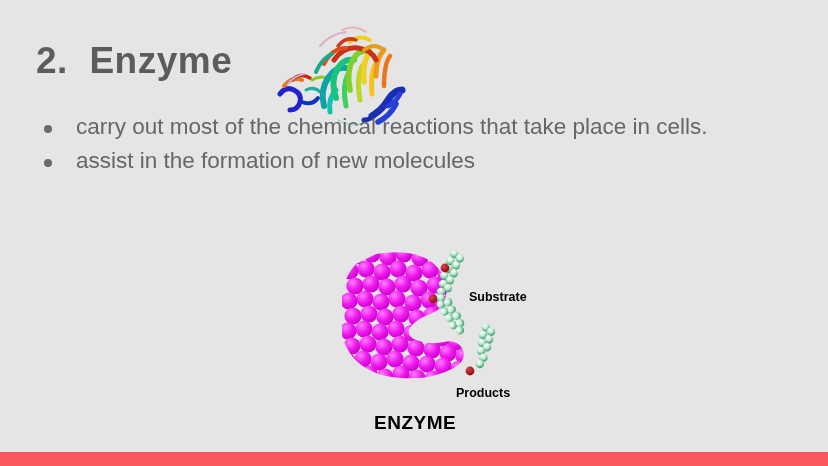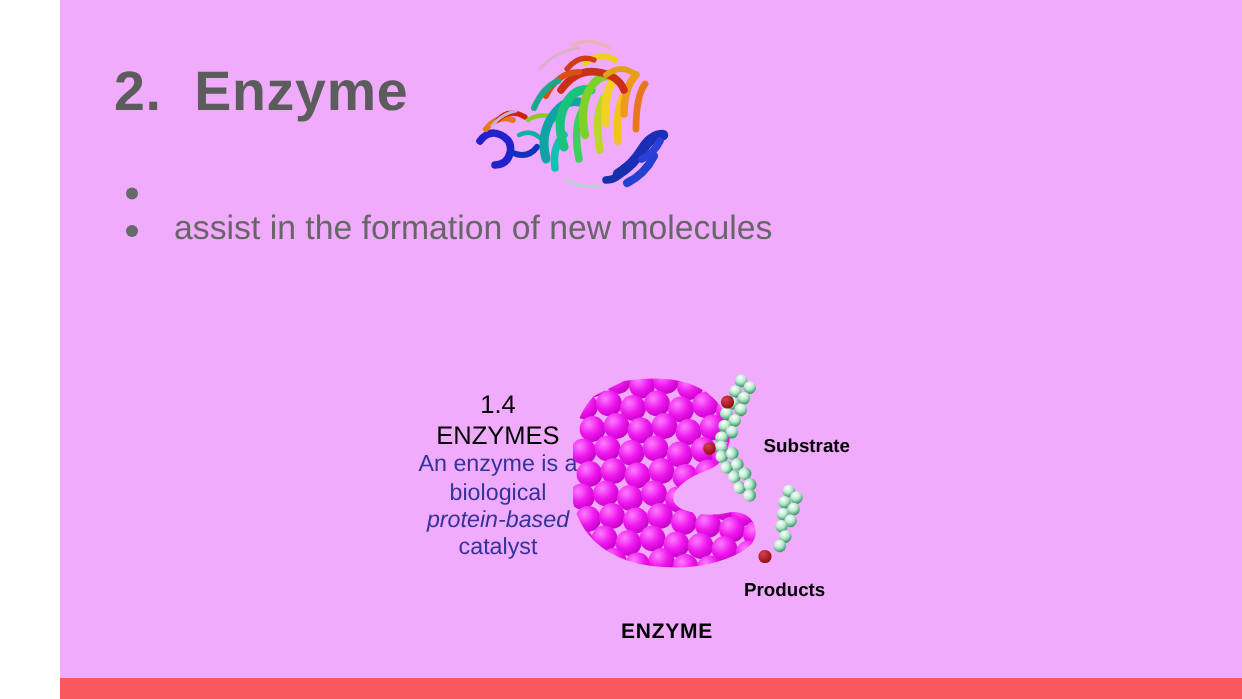--- a/index.html
+++ b/index.html
@@ -3,21 +3,21 @@
 <meta charset="utf-8">
 <style>
   html,body{margin:0;padding:0;}
   body{
     width:828px;height:466px;
     background:#ffffff;
     font-family:"Liberation Sans", sans-serif;
     overflow:hidden;
     position:relative;
   }
-  .slide{position:absolute;inset:0;background:#f0abfc;margin-left:40px;}
+  .slide{position:absolute;inset:0;background:#e5e5e5;}
 
   
   .title-row{
     position:absolute;left:36px;top:36px;width:420px;height:80px;
   }
   .title-text{
     position:absolute;left:0;top:6px;
     font-size:37px;font-weight:bold;color:#5c5c5c;
     letter-spacing:0.5px;white-space:pre;
     line-height:1;
@@ -57,21 +57,21 @@
   .fig-blue .ital{font-style:italic;}
 
   .fig-svg{position:absolute;left:120px;top:0;}
 
   .lbl{
     position:absolute;font-weight:bold;color:#000;font-size:12.5px;
     white-space:nowrap;
   }
   .lbl-substrate{left:247px;top:44px;}
   .lbl-products{left:234px;top:140px;}
-  .lbl-enzyme{left:152px;top:166px;font-size:14px;letter-spacing:0.5px;}
+  .lbl-enzyme{left:152px;top:166px;font-size:19px;letter-spacing:0.5px;}
 
   
   .bottom-bar{
     position:absolute;left:0;bottom:0;width:828px;height:14px;
     background:#f9585f;
   }
 </style>
 </head>
 <body>
 
@@ -118,39 +118,30 @@
           <path d="M28 54 q-10 2 -16 10" stroke="#c8b0d8" stroke-width="2"></path>
           <path d="M84 104 q-12 2 -22 -4" stroke="#a8d8d0" stroke-width="2"></path>
         </g>
       </svg>
     </div>
   </div>
 
   <div class="bullets">
     <div class="bullet">
       <span class="bullet-dot"></span>
+      <span class="bullet-text" style="color: rgb(102, 102, 102);">carry out most of the chemical reactions that take place in cells.</span>
     </div>
     <div class="bullet">
       <span class="bullet-dot"></span>
       <span class="bullet-text" style="color: rgb(102, 102, 102);">assist in the formation of new molecules</span>
     </div>
   </div>
 
   <div class="figure">
 
-    <div class="fig-textblock">
-      <div class="fig-num" style="color: rgb(0, 0, 0);">1.4</div>
-      <div class="fig-enzymes" style="color: rgb(0, 0, 0);">ENZYMES</div>
-      <div class="fig-blue" style="color: rgb(51, 51, 153);">
-        <span>An enzyme is a</span><br>
-        <span>biological</span><br>
-        <span class="ital">protein-based</span><br>
-        <span>catalyst</span>
-      </div>
-    </div>
 
     <div class="fig-svg">
       <svg width="200" height="175" viewBox="0 0 200 175" xmlns="http://www.w3.org/2000/svg">
         <defs>
           <radialGradient id="mg" cx="35%" cy="30%" r="75%">
             <stop offset="0%" stop-color="#ff7dff"></stop>
             <stop offset="55%" stop-color="#ee17ee"></stop>
             <stop offset="100%" stop-color="#c400c4"></stop>
           </radialGradient>
           <radialGradient id="gg" cx="35%" cy="30%" r="75%">

